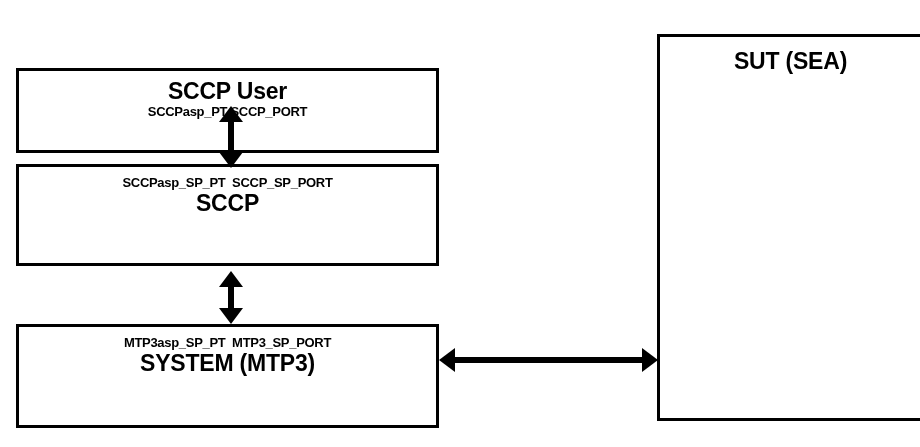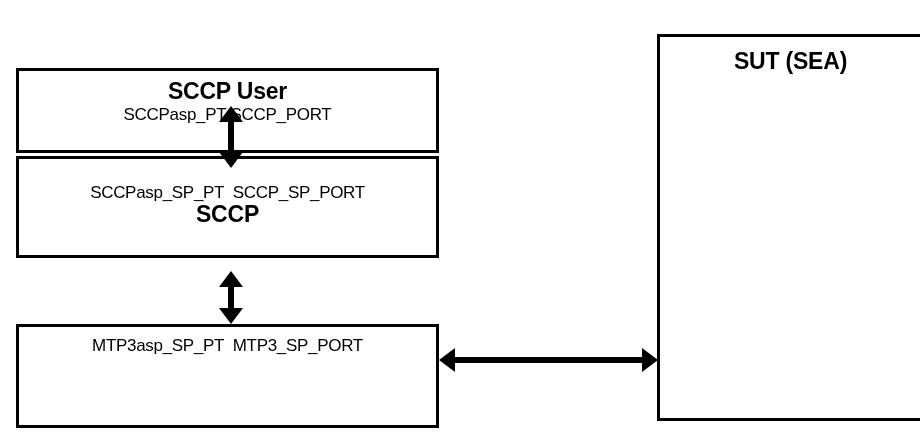--- a/index.html
+++ b/index.html
@@ -29,41 +29,41 @@
     text-align: center;
     white-space: pre;
     line-height: 1.12;
   }
   .title {
     font-weight: bold;
     font-size: 23px;
     letter-spacing: -0.2px;
   }
   .sub {
-    font-weight: normal;
-    font-size: 17px;
+    font-weight: bold;
+    font-size: 13px;
     letter-spacing: -0.3px;
   }
 
   
   #box-sccp-user {
     left: 16px;
     top: 20px;
     width: 423px;
     height: 85px;
     padding-top: 8px;
     margin-top: 48px;
   }
   
   #box-sccp {
     left: 16px;
-    top: 156px;
+    top: 164px;
     width: 423px;
     height: 102px;
-    padding-top: 24px;
+    padding-top: 9px;
   }
   
   #box-system-mtp3 {
     left: 16px;
     top: 324px;
     width: 423px;
     height: 104px;
     padding-top: 9px;
   }
   
@@ -161,20 +161,21 @@
     <div class="box-line sub">SCCPasp_PT SCCP_PORT</div>
   </div>
 
   <div class="box" id="box-sccp">
     <div class="box-line sub">SCCPasp_SP_PT  SCCP_SP_PORT</div>
     <div class="box-line title">SCCP</div>
   </div>
 
   <div class="box" id="box-system-mtp3">
     <div class="box-line sub">MTP3asp_SP_PT  MTP3_SP_PORT</div>
+    <div class="box-line title">SYSTEM (MTP3)</div>
   </div>
 
   <div class="box" id="box-sut">
     <div class="box-line title">SUT (SEA)</div>
   </div>
 
   <div class="v-arrow" id="arrow-user-sccp">
     <div class="v-head-up"></div>
     <div class="v-shaft"></div>
     <div class="v-head-down"></div>

